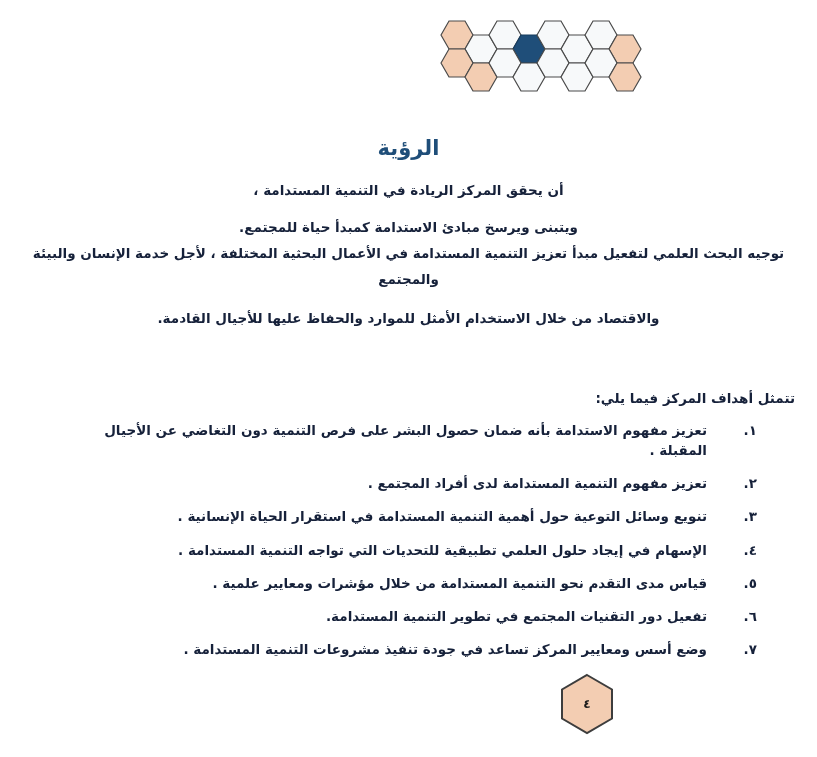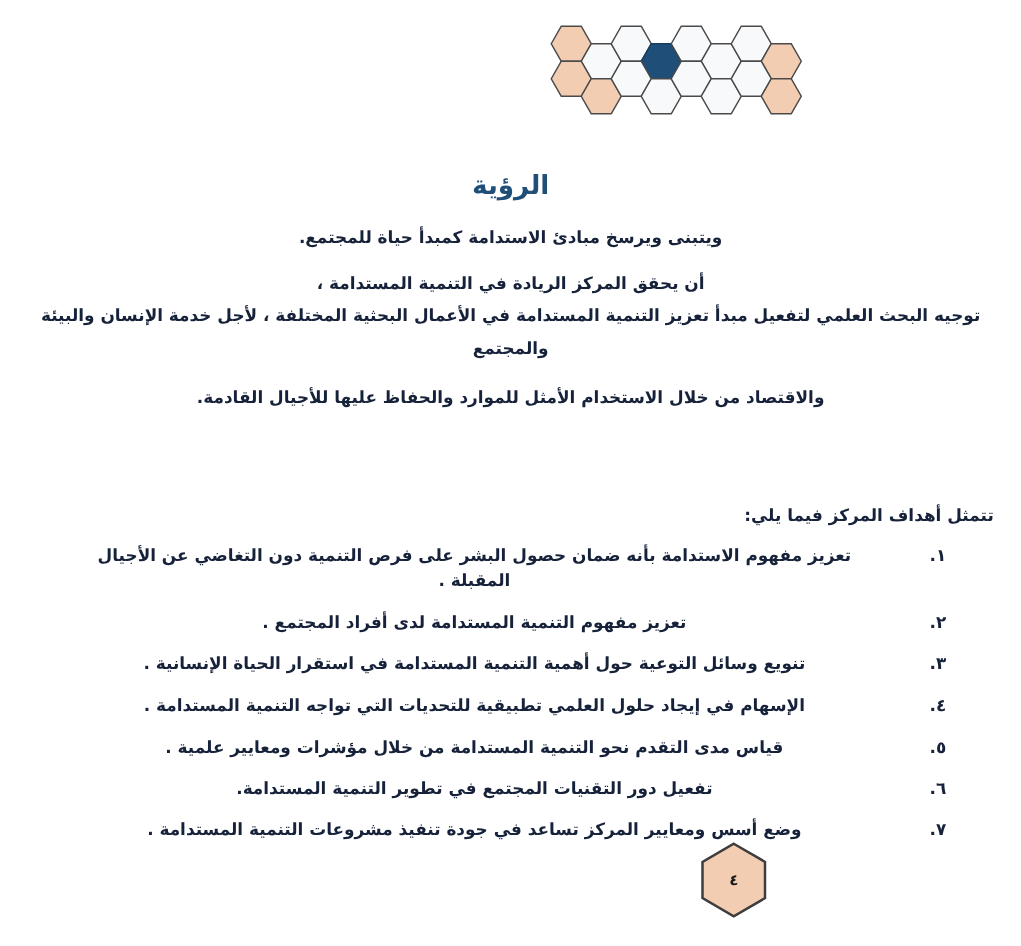--- a/index.html
+++ b/index.html
@@ -83,21 +83,21 @@
   }
   #objectives-heading {
     color: #1F4E79;
     font-weight: bold;
     font-size: 22px;
     text-align: right;
     padding-right: 48px;
     line-height: 1.2;
   }
   #objectives-intro {
-    margin-top: 24px;
+    margin-top: 9px;
     text-align: right;
     padding-right: 22px;
     font-weight: bold;
     font-size: 13.5px;
     color: #16213a;
   }
 
   #objectives-list {
     margin: 7px 0 0 0;
     padding: 0;
@@ -117,21 +117,21 @@
   }
   .li-num {
     min-width: 34px;
     text-align: right;
     padding-left: 16px;
     flex: 0 0 auto;
     color: #16213a;
   }
   .li-text {
     flex: 1 1 auto;
-    text-align: center;
+    text-align: right;
     padding-left: 52px;
   }
 
   
   #page-number {
     position: absolute;
     bottom: 22px;
     right: 38px;
     width: 56px;
     height: 62px;
@@ -174,22 +174,22 @@
         <polygon points="104,55 112,41 128,41 136,55 128,69 112,69" fill="#F7F9FA"></polygon>
         <polygon points="128,69 136,55 152,55 160,69 152,83 136,83" fill="#F7F9FA"></polygon>
         <polygon points="152,55 160,41 176,41 184,55 176,69 160,69" fill="#F7F9FA"></polygon>
         <polygon points="176,69 184,55 200,55 208,69 200,83 184,83" fill="#F3CDB2"></polygon>
       </g>
     </svg>
   </div>
 
   <section id="vision-block">
     <h2 class="section-heading">الرؤية</h2>
+    <p class="para">أن يحقق المركز الريادة في التنمية المستدامة ،</p>
     <p class="para" style="margin-top:2px;">ويتبنى ويرسخ مبادئ الاستدامة كمبدأ حياة للمجتمع.</p>
-    <p class="para">أن يحقق المركز الريادة في التنمية المستدامة ،</p>
   </section>
 
   <section id="mission-block">
     <p class="para">توجيه البحث العلمي لتفعيل مبدأ تعزيز التنمية المستدامة في الأعمال البحثية المختلفة ، لأجل خدمة الإنسان والبيئة والمجتمع</p>
     <p class="para" style="margin-top:2px;">والاقتصاد من خلال الاستخدام الأمثل للموارد والحفاظ عليها للأجيال القادمة.</p>
   </section>
 
   <section id="objectives-block">
     <p id="objectives-intro">تتمثل أهداف المركز فيما يلي:</p>
 

